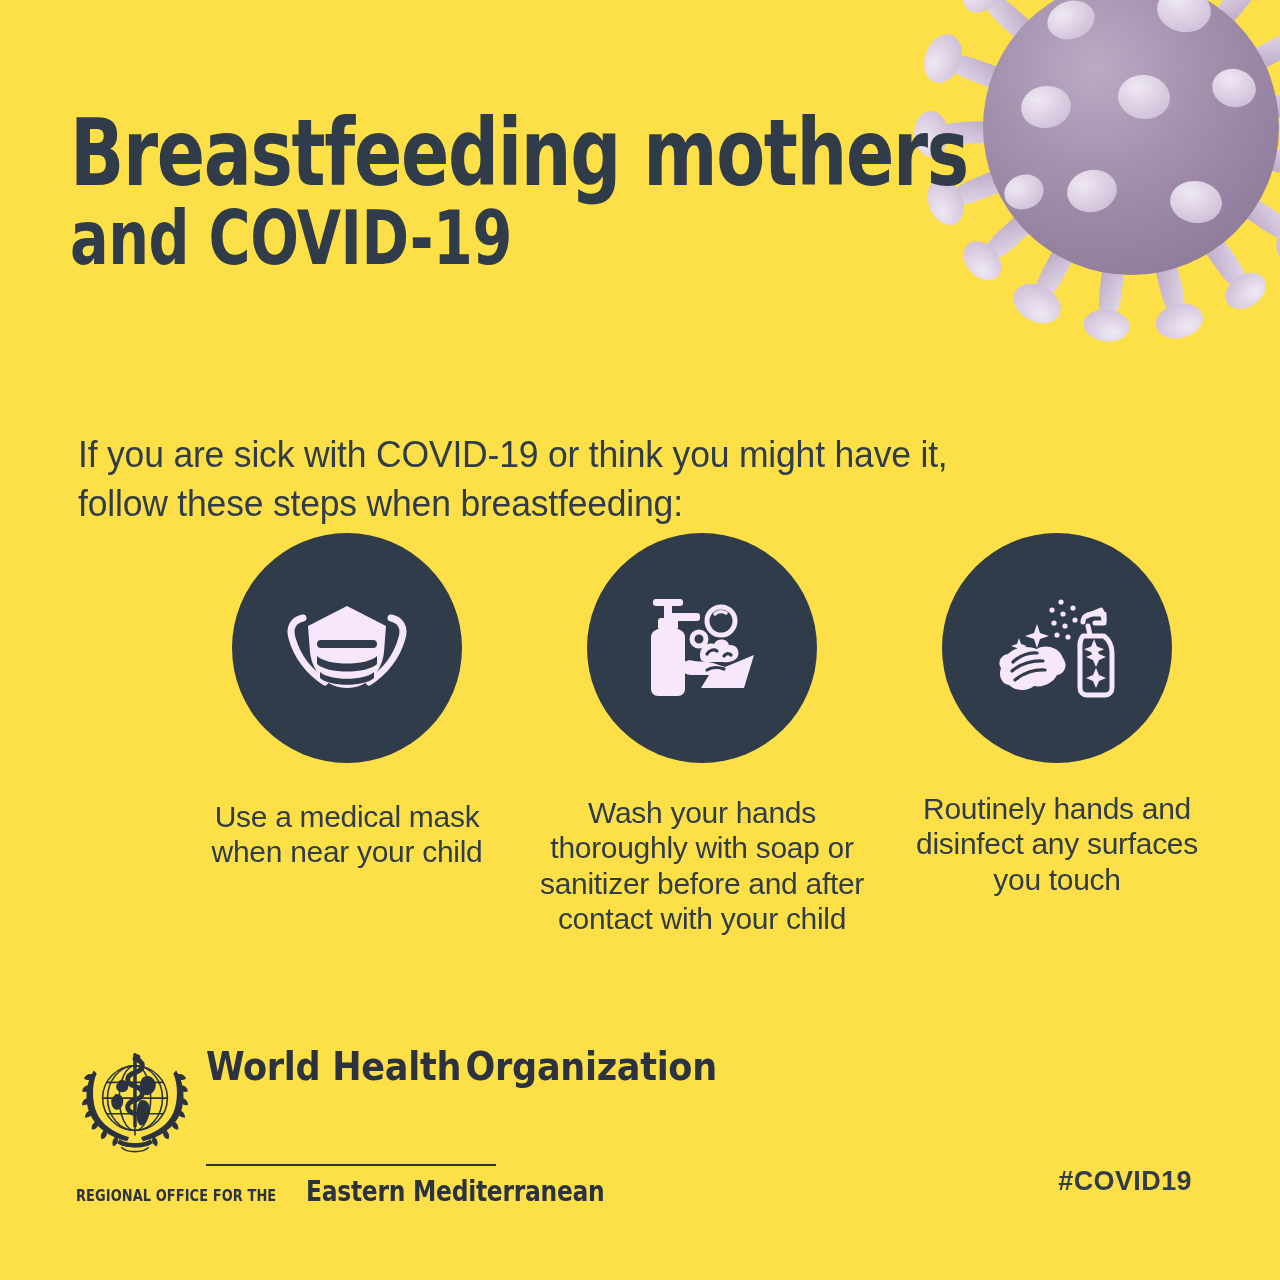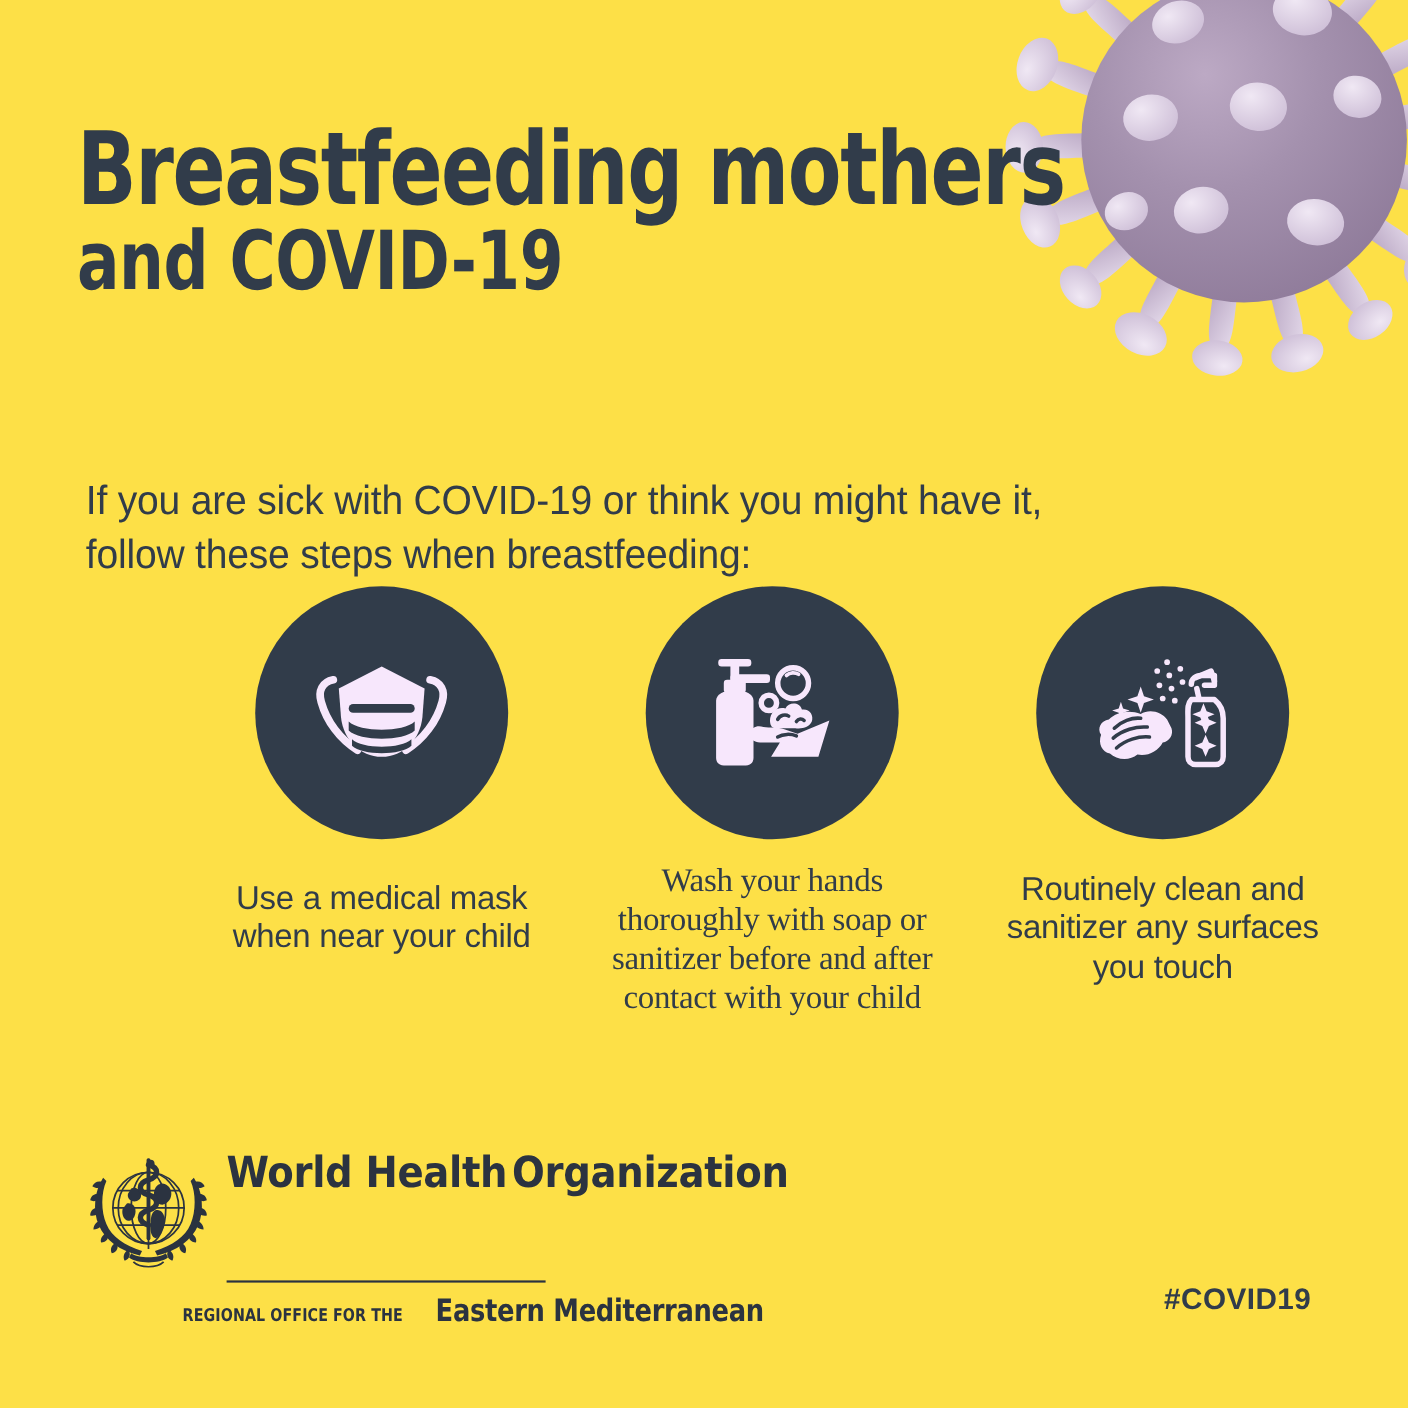--- a/index.html
+++ b/index.html
@@ -98,21 +98,21 @@
   .caption{
     margin-top:36px;
     text-align:center;
     font-size:30px;
     line-height:1.18;
     font-weight:400;
     color:#313C4A;
     letter-spacing:-0.3px;
     width:330px;
   }
-  .step-2 .caption{margin-top:20px;font-family:Liberation Serif, serif;}
+  .step-2 .caption{margin-top:32px;}
   .step-3 .caption{margin-top:28px;}
 
   
   .who{
     position:absolute;
     left:76px;bottom:72px;
     display:flex;
     flex-direction:column;
   }
   .who-top{display:flex;align-items:flex-start;}
@@ -130,21 +130,20 @@
     transform-origin:left center;
     white-space:nowrap;
   }
   .who-rule{
     height:2px;background:#2b3340;
     width:290px;margin:7px 0 0 130px;
   }
   .who-bottom{
     display:flex;align-items:baseline;
     margin-top:9px;
-    justify-content:flex-end;
   }
   .who-reg{
     font-family:"Liberation Sans Narrow","DejaVu Sans Condensed","Liberation Sans",sans-serif;
     font-weight:bold;
     font-size:16px;
     letter-spacing:0.1px;
     color:#2b3340;
     transform:scaleX(0.9);
     transform-origin:left center;
     white-space:nowrap;
@@ -392,21 +391,21 @@
             <g fill="#F7E7FC">
               <path d="M101 54 L105 64 L115 68 L105 72 L101 82 L97 72 L87 68 L97 64 Z" transform="translate(3,-6) scale(0.72) translate(38,20)"></path>
             </g>
             <g fill="#F7E7FC">
               <path d="M105 55 L108 62 L115 65 L108 68 L105 75 L102 68 L95 65 L102 62 Z"></path>
               <path d="M105 76 L108 83 L115 86 L108 89 L105 96 L102 89 L95 86 L102 83 Z"></path>
             </g>
           </svg>
         </span>
       </div>
-      <div class="caption">Routinely clean and sanitizer any surfaces you touch</div>
+      <div class="caption">Routinely hands and disinfect any surfaces you touch</div>
     </div>
 
   </div>
 
   <div class="who">
     <div class="who-top">
       <span class="who-emblem">
         <svg viewBox="0 0 120 110" xmlns="http://www.w3.org/2000/svg">
           <g stroke="#2b3340" fill="none" stroke-width="1.6">
 

